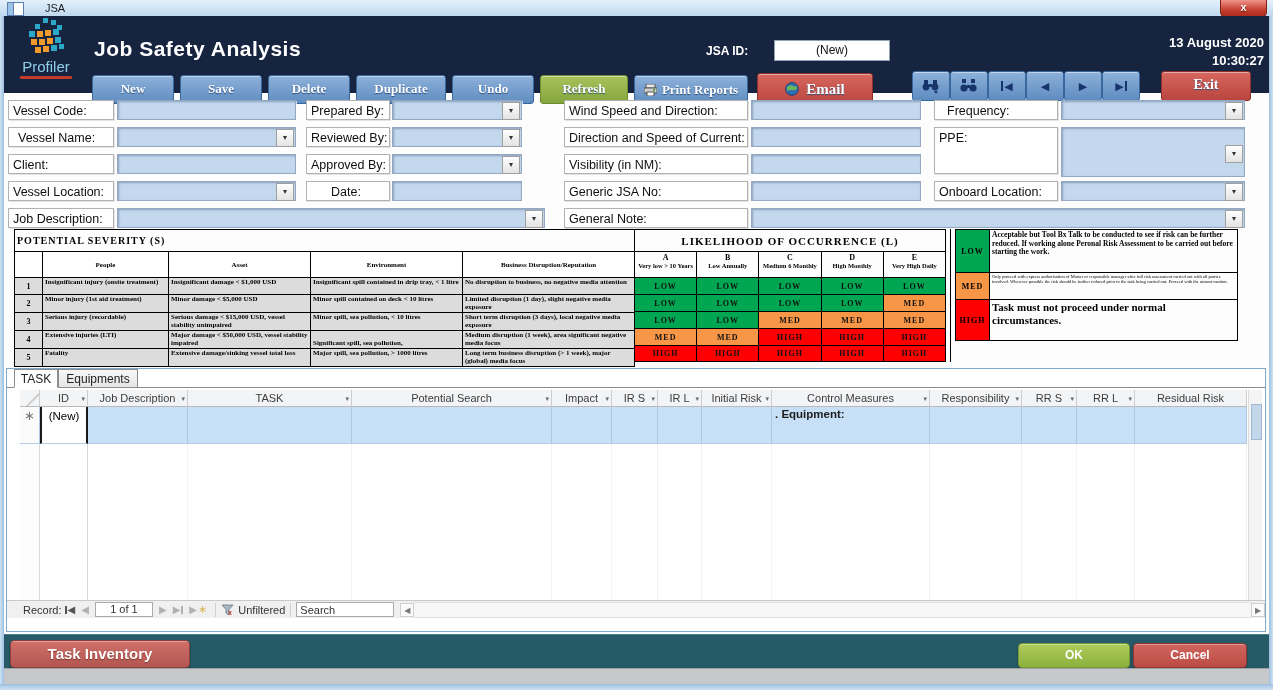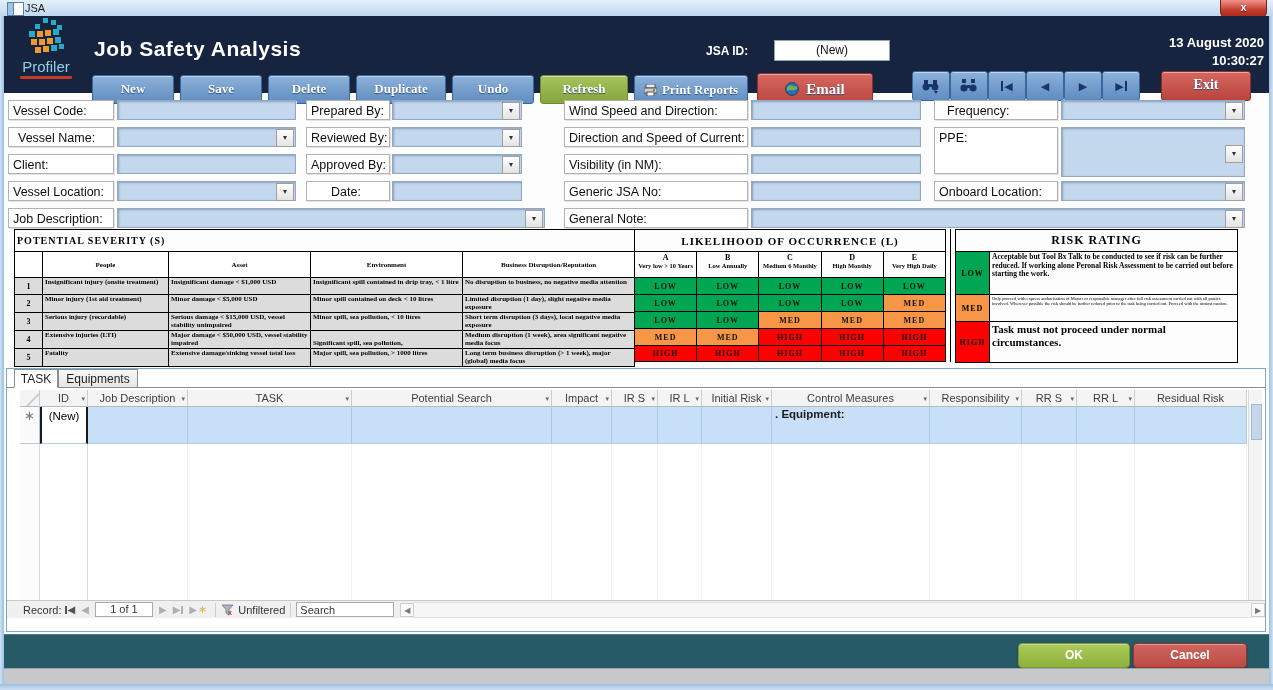--- a/index.html
+++ b/index.html
@@ -3,21 +3,21 @@
 <meta charset="utf-8">
 <style>
   html,body{margin:0;padding:0;background:#6b8bab;}
   .page{position:relative;width:1273px;height:690px;background:#fdfdfd;overflow:hidden;
         font-family:"Liberation Sans",sans-serif;}
   .abs{position:absolute;}
 
   
   .titlebar{left:0;top:0;width:1273px;height:16px;background:linear-gradient(#e3f0fb,#bfd8ee);
             border-bottom:1px solid #9fbcd8;}
-  .tab-title{left:25px;top:1px;font-size:11px;color:#1c1c1c;line-height:15px;}
+  .tab-title{left:25px;top:1px;font-size:11px;color:#1c1c1c;line-height:15px;padding-left:20px;}
   .form-icon{left:7px;top:2px;width:15px;height:12px;background:#fff;border:1px solid #5b7fae;}
   .form-icon i{position:absolute;left:0;top:0;width:5px;height:100%;background:#9cc3e8;border-right:1px solid #5b7fae;}
   .close-btn{right:6px;top:0;width:45px;height:17px;background:linear-gradient(#f0938a,#c33c2b 60%,#a92a1c);
              border:1px solid #7e1f13;border-top:none;border-radius:0 0 6px 6px;color:#fff;
              font:bold 11px "Liberation Sans",sans-serif;text-align:center;line-height:15px;text-shadow:0 1px 1px #5e130a;}
   .frame-l{left:0;top:16px;width:4px;height:674px;background:linear-gradient(90deg,#cfe3f6,#9dbfdf);}
   .frame-r{right:0;top:16px;width:4px;height:674px;background:linear-gradient(90deg,#9dbfdf,#cfe3f6);}
   .frame-b{left:0;top:684px;width:1273px;height:6px;background:linear-gradient(#9dbfdf,#cfe3f6);}
 
   
@@ -392,23 +392,20 @@
   </div>
   <div class="abs" style="left:950px;top:229px;width:1px;height:133px;background:#000;"></div>
 
   <div class="abs" style="left:955px;top:229px;width:282px;">
     <table class="rt">
       <colgroup>
           <col style="width:34px">
           <col style="width:248px">
         </colgroup>
       <tbody>
-          <tr style="height:22px;">
-            <td class="tt" colspan="2" style="text-align:center;font-size:12px;">RISK RATING</td>
-          </tr>
       <tr style="height:43px;">
         <td class="risk-sw auto-color" style="background: rgb(0, 166, 81);">LOW</td>
         <td class="risk-t1">Acceptable but Tool Bx Talk to be conducted to see if risk can be further reduced. If working alone Peronal Risk Assessment to be carried out before starting the work.</td>
       </tr>
       <tr style="height:27px;">
         <td class="risk-sw auto-color" style="background: rgb(247, 150, 70);">MED</td>
         <td class="risk-t2">Only proceed with express authorisation of Master or responsible manager after full risk assessment carried out with all parties involved. Wherever possible the risk should be further reduced prior to the task being carried out. Proceed with the utmost caution.</td>
       </tr>
       <tr style="height:41px;">
         <td class="risk-sw auto-color" style="background: rgb(254, 0, 0);">HIGH</td>
@@ -498,20 +495,21 @@
     <span class="rn-sep"></span>
     <input class="rn-search" placeholder="Search" style="">
     <div class="hsb">
       <div class="arr">◀</div>
       <div class="track"></div>
       <div class="arr">▶</div>
     </div>
   </div>
 
   <div class="abs teal"></div>
+  <div class="abs fbtn task-inv">Task Inventory</div>
   <div class="abs fbtn okb">OK</div>
   <div class="abs fbtn cancelb">Cancel</div>
   <div class="abs graybar"></div>
 
   <div class="abs frame-l"></div>
   <div class="abs frame-r"></div>
   <div class="abs frame-b"></div>
 </div>
 
 </body></html>

